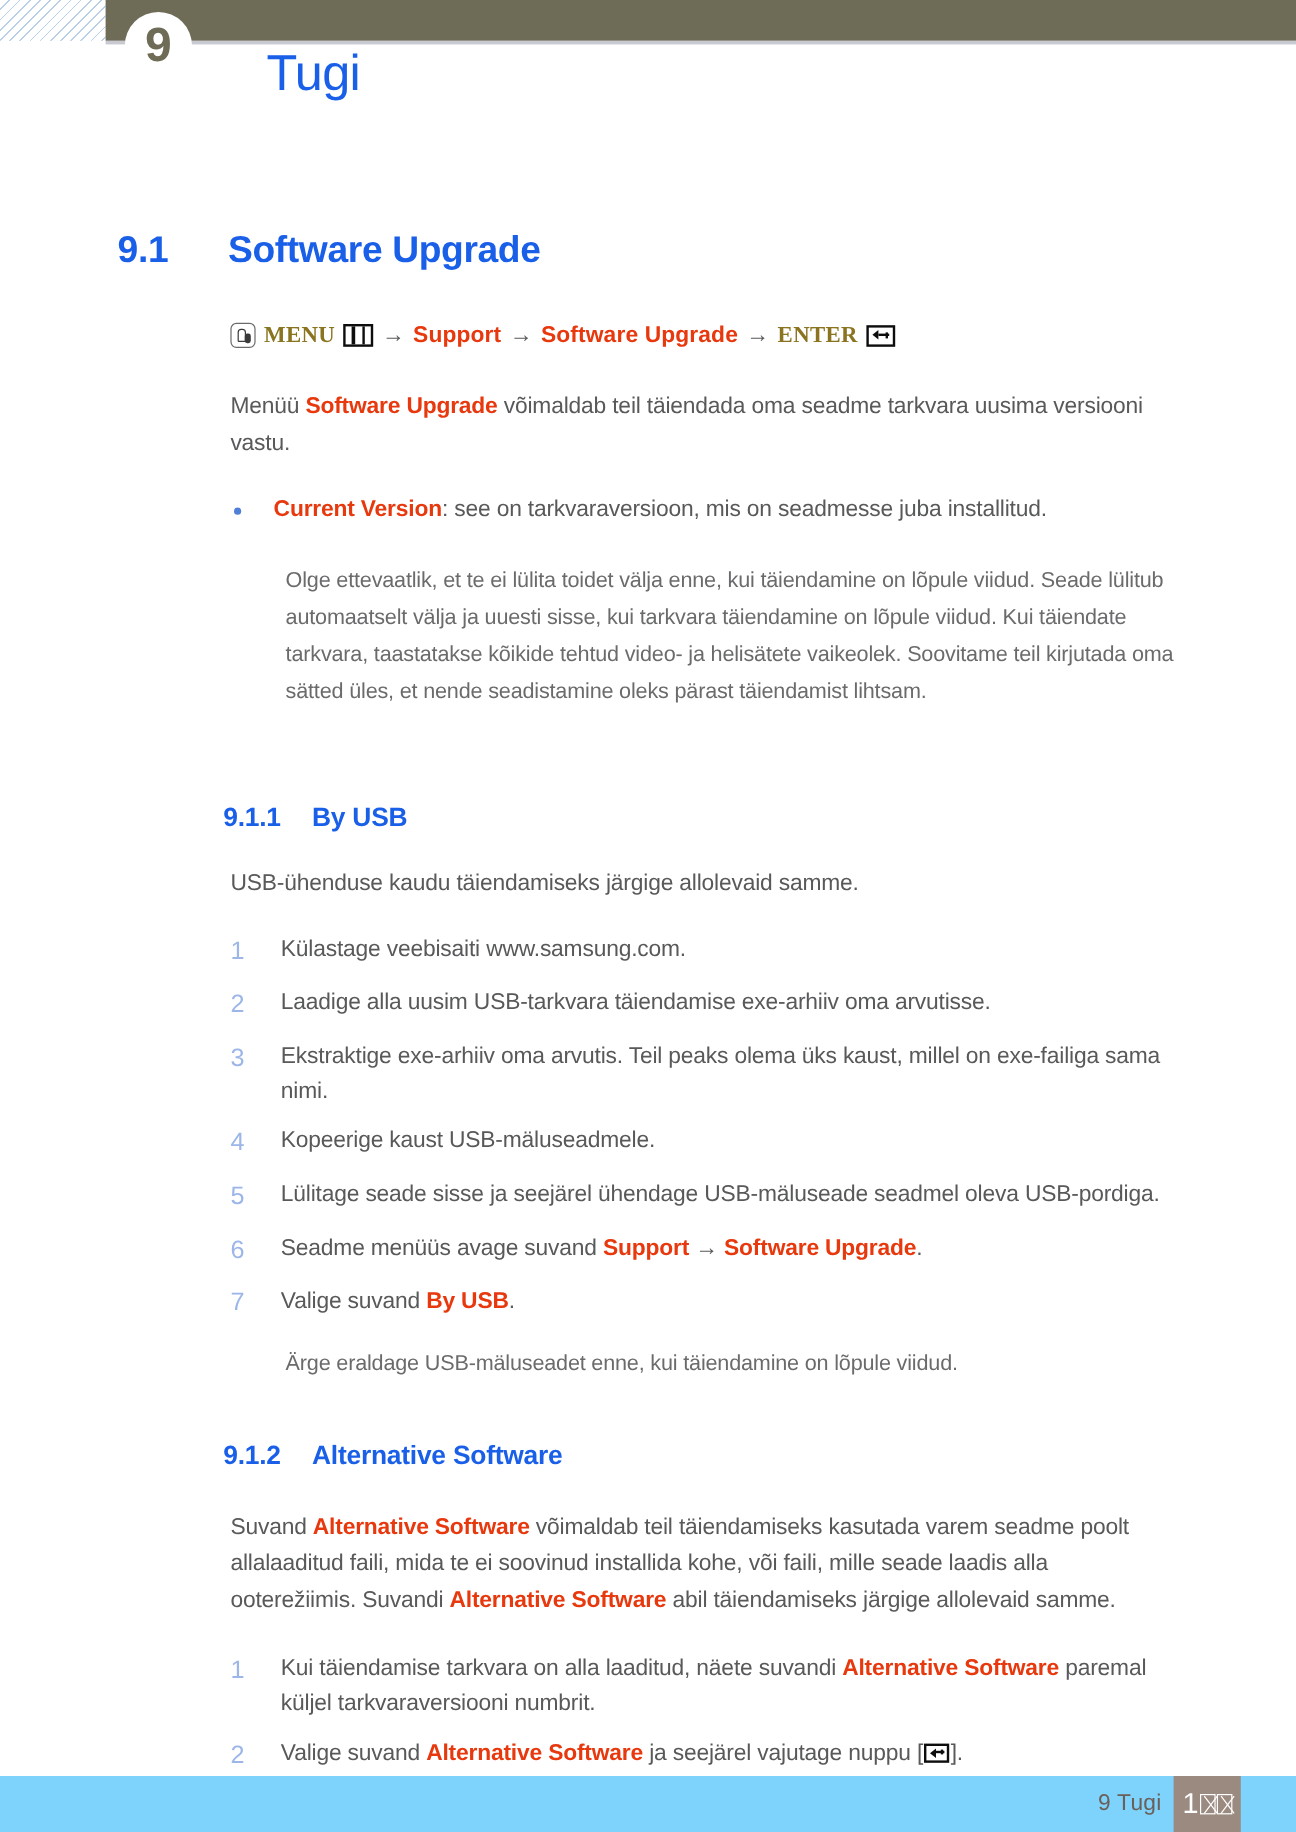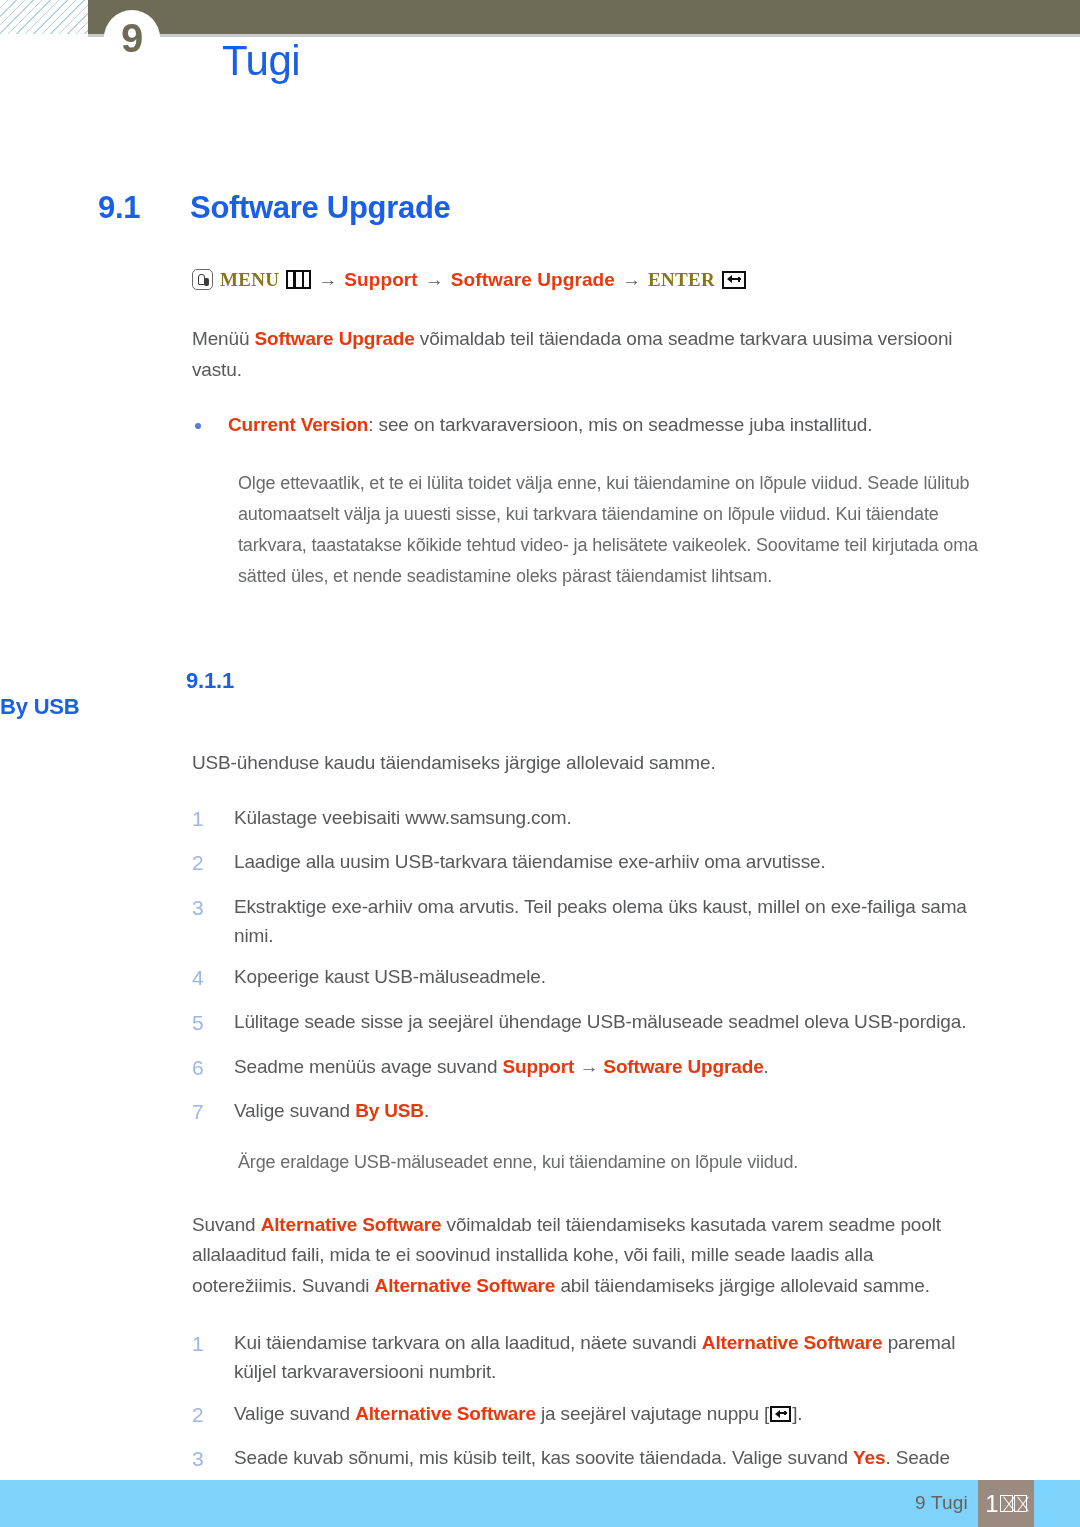--- a/index.html
+++ b/index.html
@@ -358,21 +358,21 @@
         <span class="stem"></span>
       </span>
   </div>
 
   <p class="para" style="margin-top:34px;"><span>Menüü </span><span class="red">Software Upgrade</span><span> võimaldab teil täiendada oma seadme tarkvara uusima versiooni vastu.</span></p>
 
   <p class="bullet" style="margin-top:24px;"><span class="red">Current Version</span><span>: see on tarkvaraversioon, mis on seadmesse juba installitud.</span></p>
 
   <p class="note" style="margin-top:28px;">Olge ettevaatlik, et te ei lülita toidet välja enne, kui täiendamine on lõpule viidud. Seade lülitub automaatselt välja ja uuesti sisse, kui tarkvara täiendamine on lõpule viidud. Kui täiendate tarkvara, taastatakse kõikide tehtud video- ja helisätete vaikeolek. Soovitame teil kirjutada oma sätted üles, et nende seadistamine oleks pärast täiendamist lihtsam.</p>
 
-  <h3 class="h3" style="margin-top:76px;flex-direction:column;">
+  <h3 class="h3" style="margin-top:76px;">
     <span class="num">9.1.1</span>
     <span>By USB</span>
   </h3>
 
   <p class="para" style="margin-top:28px;">USB-ühenduse kaudu täiendamiseks järgige allolevaid samme.</p>
 
   <ol class="steps" style="margin-top:24px;">
     <li>
       <span class="n">1</span>
       <span class="t">Külastage veebisaiti www.samsung.com.</span>
@@ -398,20 +398,24 @@
       <span class="t"><span>Seadme menüüs avage suvand </span><span class="red">Support</span><span class="arrow"> → </span><span class="red">Software Upgrade</span><span>.</span></span>
     </li>
     <li>
       <span class="n">7</span>
       <span class="t"><span>Valige suvand </span><span class="red">By USB</span><span>.</span></span>
     </li>
   </ol>
 
   <p class="note" style="margin-top:18px;">Ärge eraldage USB-mäluseadet enne, kui täiendamine on lõpule viidud.</p>
 
+  <h3 class="h3" style="margin-top:48px;">
+    <span class="num">9.1.2</span>
+    <span>Alternative Software</span>
+  </h3>
 
   <p class="para" style="margin-top:32px;"><span>Suvand </span><span class="red">Alternative Software</span><span> võimaldab teil täiendamiseks kasutada varem seadme poolt allalaaditud faili, mida te ei soovinud installida kohe, või faili, mille seade laadis alla ooterežiimis. Suvandi </span><span class="red">Alternative Software</span><span> abil täiendamiseks järgige allolevaid samme.</span></p>
 
   <ol class="steps" style="margin-top:26px;">
     <li>
       <span class="n">1</span>
       <span class="t"><span>Kui täiendamise tarkvara on alla laaditud, näete suvandi </span><span class="red">Alternative Software</span><span> paremal küljel tarkvaraversiooni numbrit.</span></span>
     </li>
     <li>
       <span class="n">2</span>

